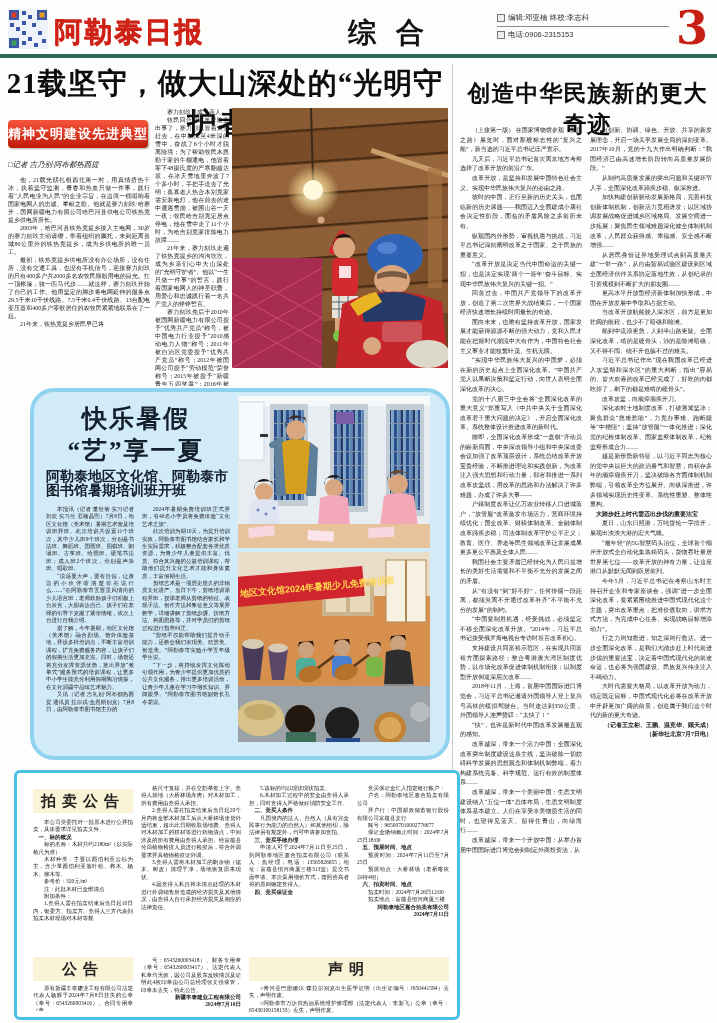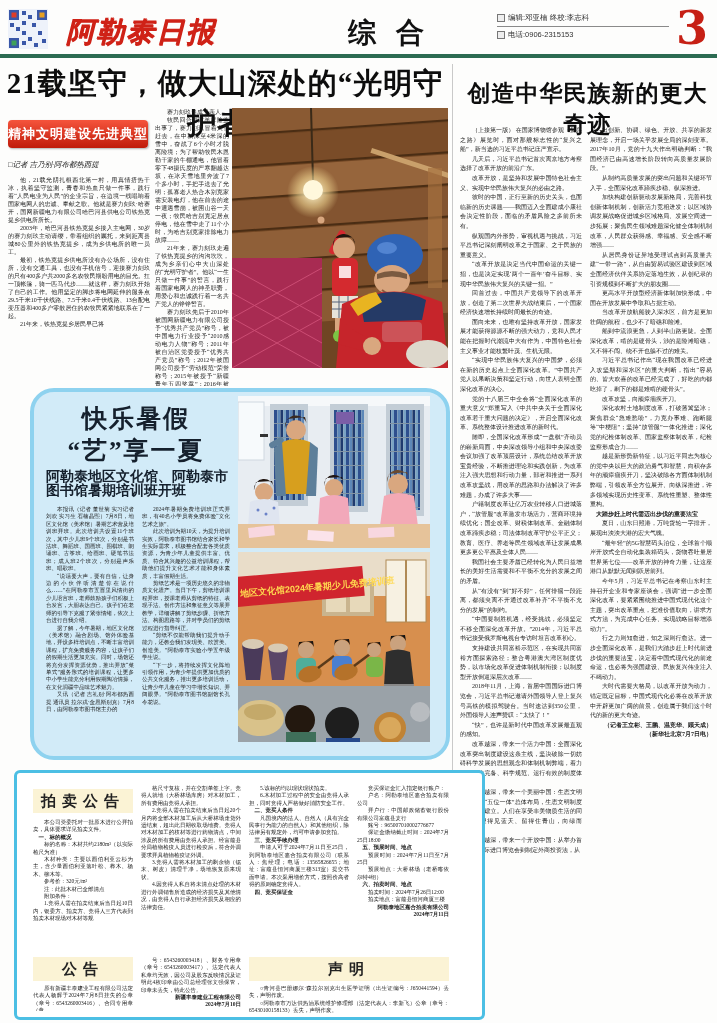--- a/index.html
+++ b/index.html
@@ -1,22 +1,22 @@
 <!DOCTYPE html>
 <html><head>
 <meta charset="utf-8">
 <style>
   html,body{margin:0;padding:0;background:#e9e9e9;}
   .page{position:relative;width:717px;height:1023px;background:#fdfdfc;margin:0 auto;
         font-family:"Liberation Serif","DejaVu Serif",serif;color:#1b1b1b;overflow:hidden;
         box-shadow:0 0 6px rgba(0,0,0,.25);}
   .abs{position:absolute;}
   
-  .masthead{color:#cf2217;font-weight:bold;font-style:italic;font-size:28px;letter-spacing:2px;
-            font-family:"DejaVu Serif","Liberation Serif",serif;text-shadow:.5px .5px 0 #cf2217;margin-left:12px;}
+  .masthead{color:#cf2217;font-weight:bold;font-size:28px;letter-spacing:2px;
+            font-family:"DejaVu Serif","Liberation Serif",serif;text-shadow:.5px .5px 0 #cf2217;}
   .hdr-small{font-size:7.5px;color:#333;font-family:"Liberation Sans","DejaVu Sans",sans-serif;white-space:nowrap;}
   .hdr-line{border-top:1px solid #8a8a8a;margin:3px 0;}
   .sq{display:inline-block;width:6px;height:6px;border:1px solid #777;margin-right:3px;vertical-align:middle;background:#eee;}
   .section-title{font-size:28px;font-weight:bold;letter-spacing:20px;color:#111;}
   .pagenum{font-size:46px;font-weight:bold;color:#c62015;font-family:"DejaVu Serif",serif;}
   .green-rule{background:#2c6b52;}
   .vline{background:#c9c9c9;width:1px;}
   
   .a1-headline{font-size:29px;font-weight:bold;text-align:center;letter-spacing:1px;color:#0d0d0d;}
   .badge{background:linear-gradient(180deg,#f5543c,#c01b0a);color:#fff;font-weight:bold;
@@ -351,21 +351,21 @@
       <p class="b">大踏步赶上时代需迈出步伐的重要法宝</p>
       <p>夏日，山东日照港，万吨货轮一字排开，展现出泱泱大港的宏大气魄。</p>
       <p>“最年轻”的5G智慧码头泊位，全球首个顺岸开放式全自动化集装箱码头，货物吞吐量居世界第七位——改革开放的神奇力量，让这座港口从默默无闻到跃居前列。</p>
       <p>今年5月，习近平总书记在考察山东时主持召开企业和专家座谈会，强调“进一步全面深化改革，要紧紧围绕推进中国式现代化这个主题，突出改革重点，把准价值取向，讲求方式方法，为完成中心任务、实现战略目标增添动力”。</p>
       <p>行之力则知愈进，知之深则行愈达。进一步全面深化改革，是我们大踏步赶上时代前进步伐的重要法宝，决定着中国式现代化的前途命运，也必将为强国建设、民族复兴伟业注入不竭动力。</p>
       <p>大时代需要大格局，以改革开放为动力，锚定既定目标，中国式现代化必将在改革开放中开辟更加广阔的前景，创造属于我们这个时代的新的更大奇迹。</p>
       <p class="rb">（记者王立彬、王鹏、温竞华、顾天成）</p>
       <p class="rb">（新华社北京7月7日电）</p>
     </div>
 
-  <div class="abs adbox" style="left:14px;top:770px;width:440px;height:244px;padding-left:25px;">
+  <div class="abs adbox" style="left:14px;top:770px;width:440px;height:244px;">
     <div class="abs yellow-title" style="left:16px;top:16px;width:100px;height:24px;">拍卖公告</div>
     <div class="tcol fs55" style="left:16px;top:46px;width:100px;height:134px;">
         <p>本公司受委托对一批原木进行公开拍卖，具体要求详见拍卖文件。</p>
         <p class="b">一、标的概况</p>
         <p>标的名称：木材共约2180m³（以实际检尺为准）</p>
         <p>木材种类：主要以西伯利亚云杉为主，含少量西伯利亚落叶松、桦木、杨木、柳木等。</p>
         <p>参考价：320元/m³</p>
         <p>注：此批木材已全部清点</p>
         <p>附加条件：</p>
         <p>1.竞得人需在拍卖结束后当日起10日内，银委方、拍卖方、竞得人三方代表到拍卖木材现场对木材等规</p>

